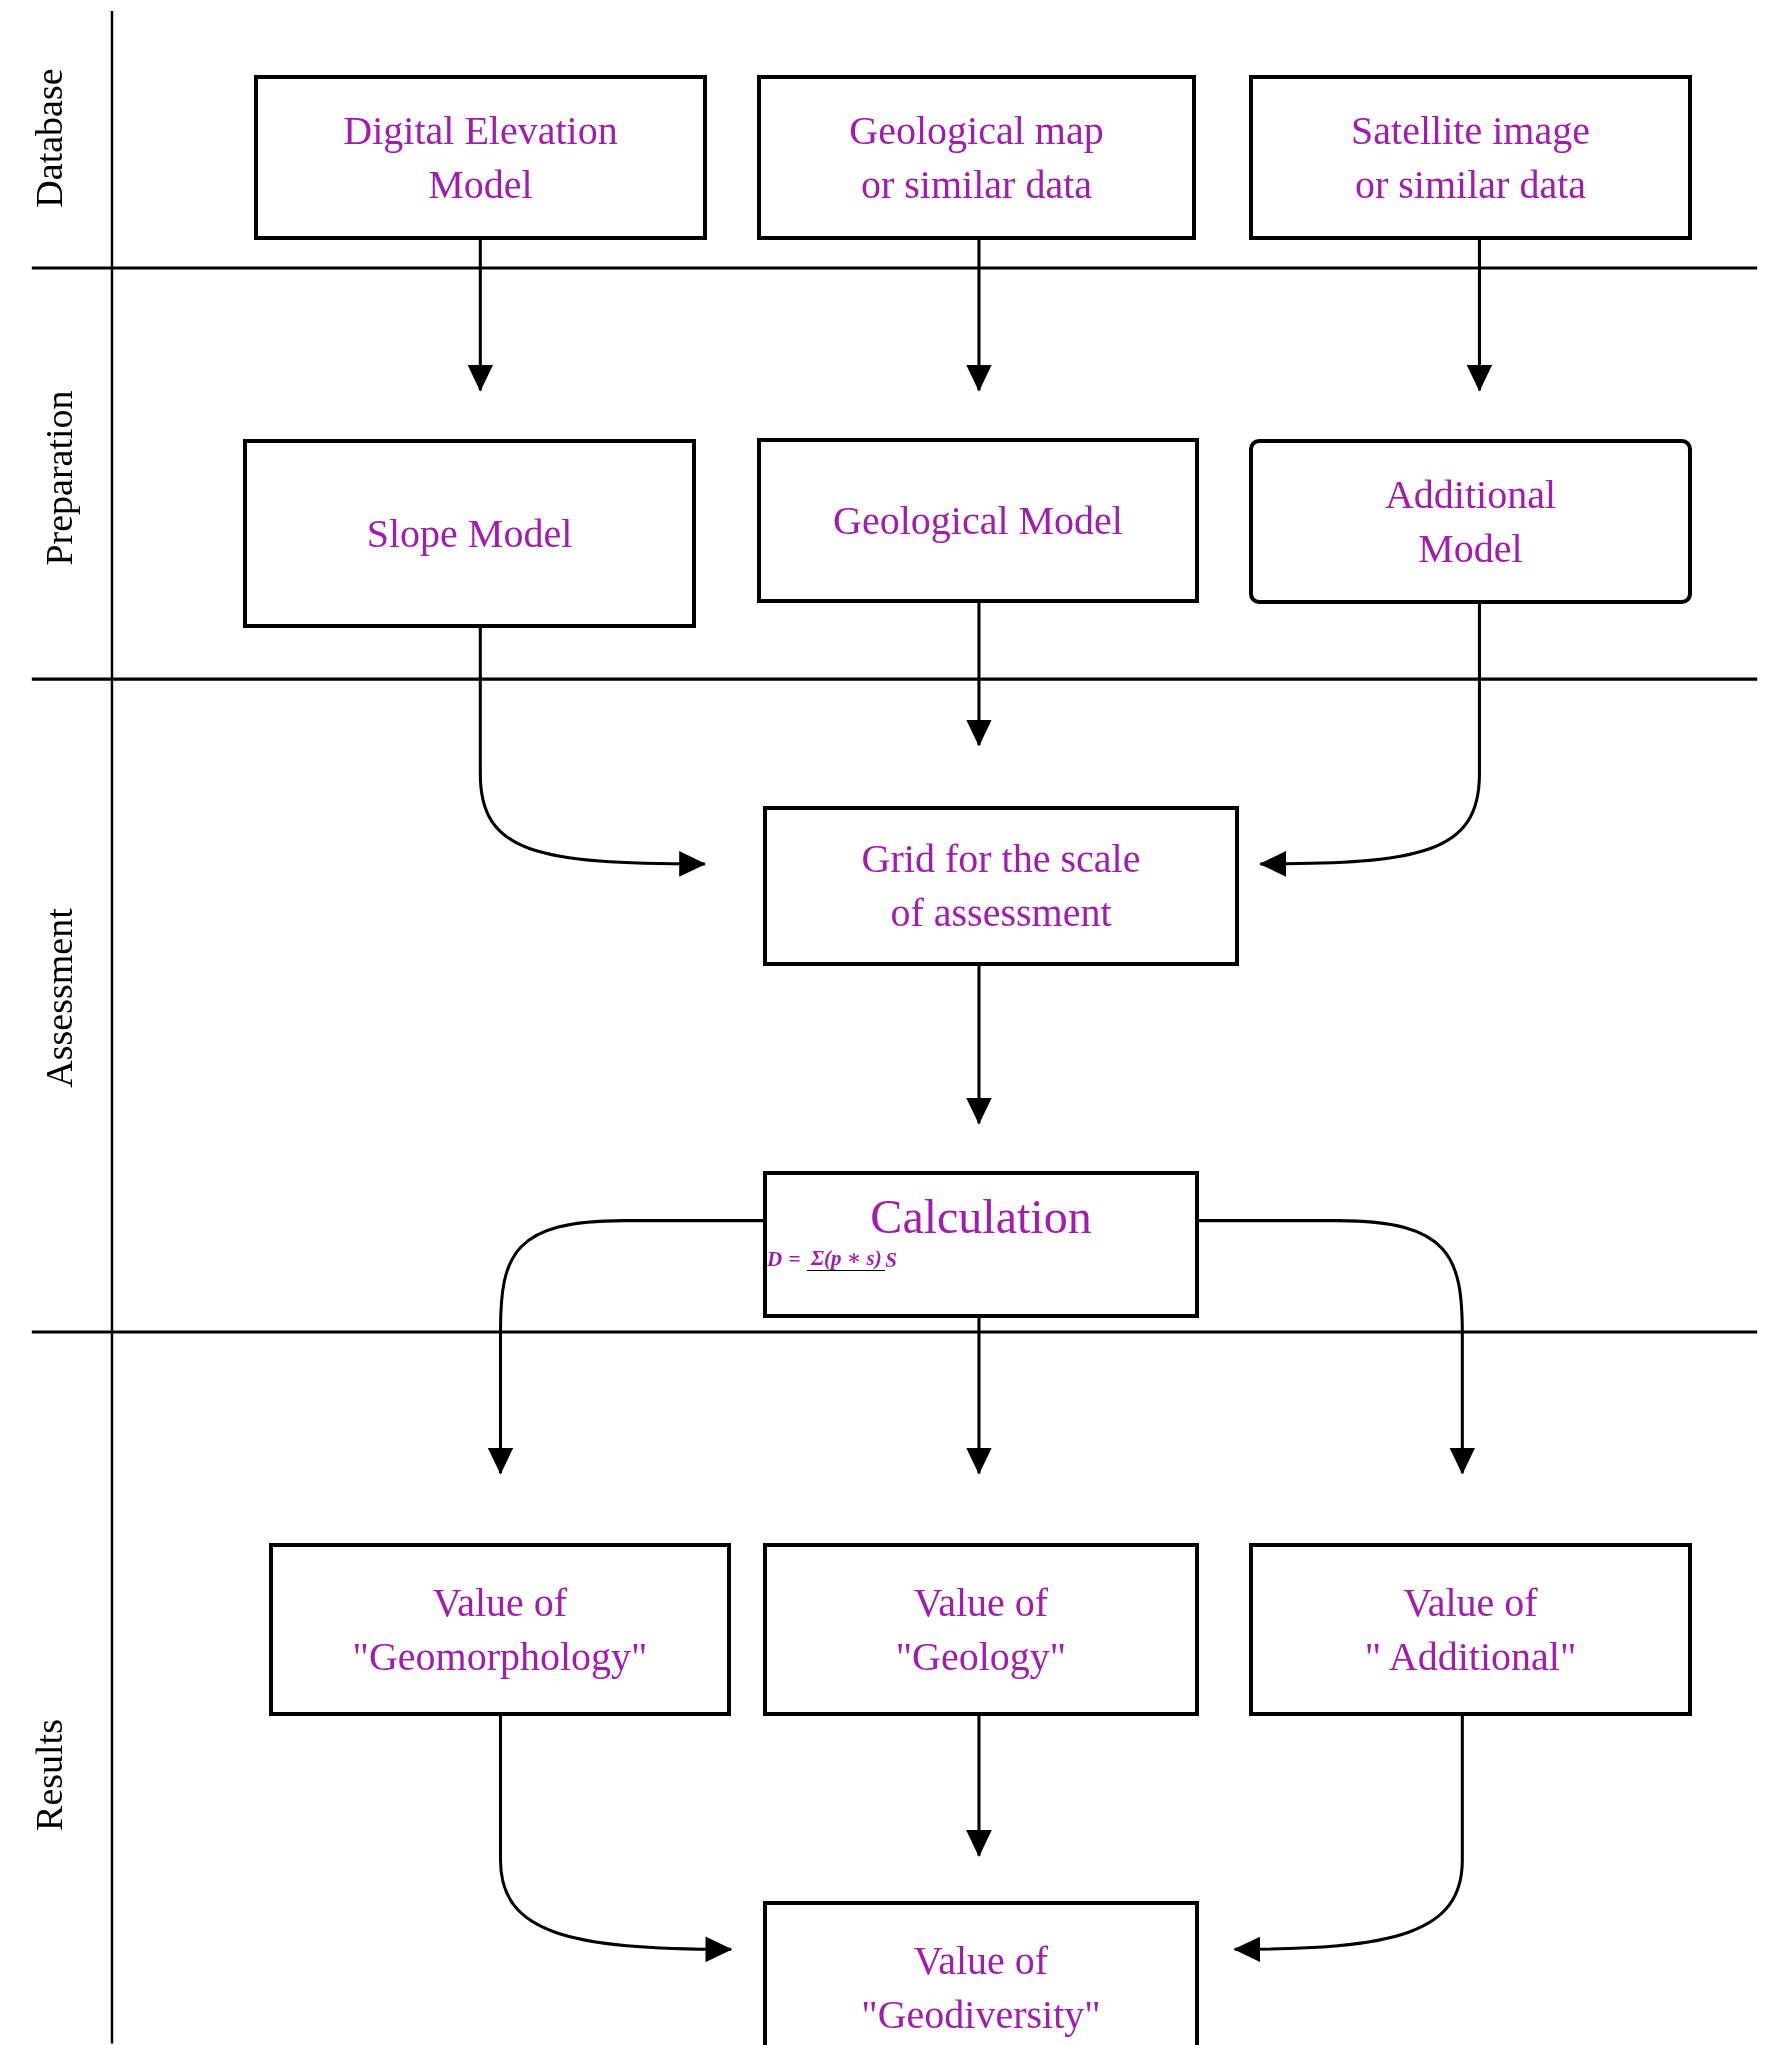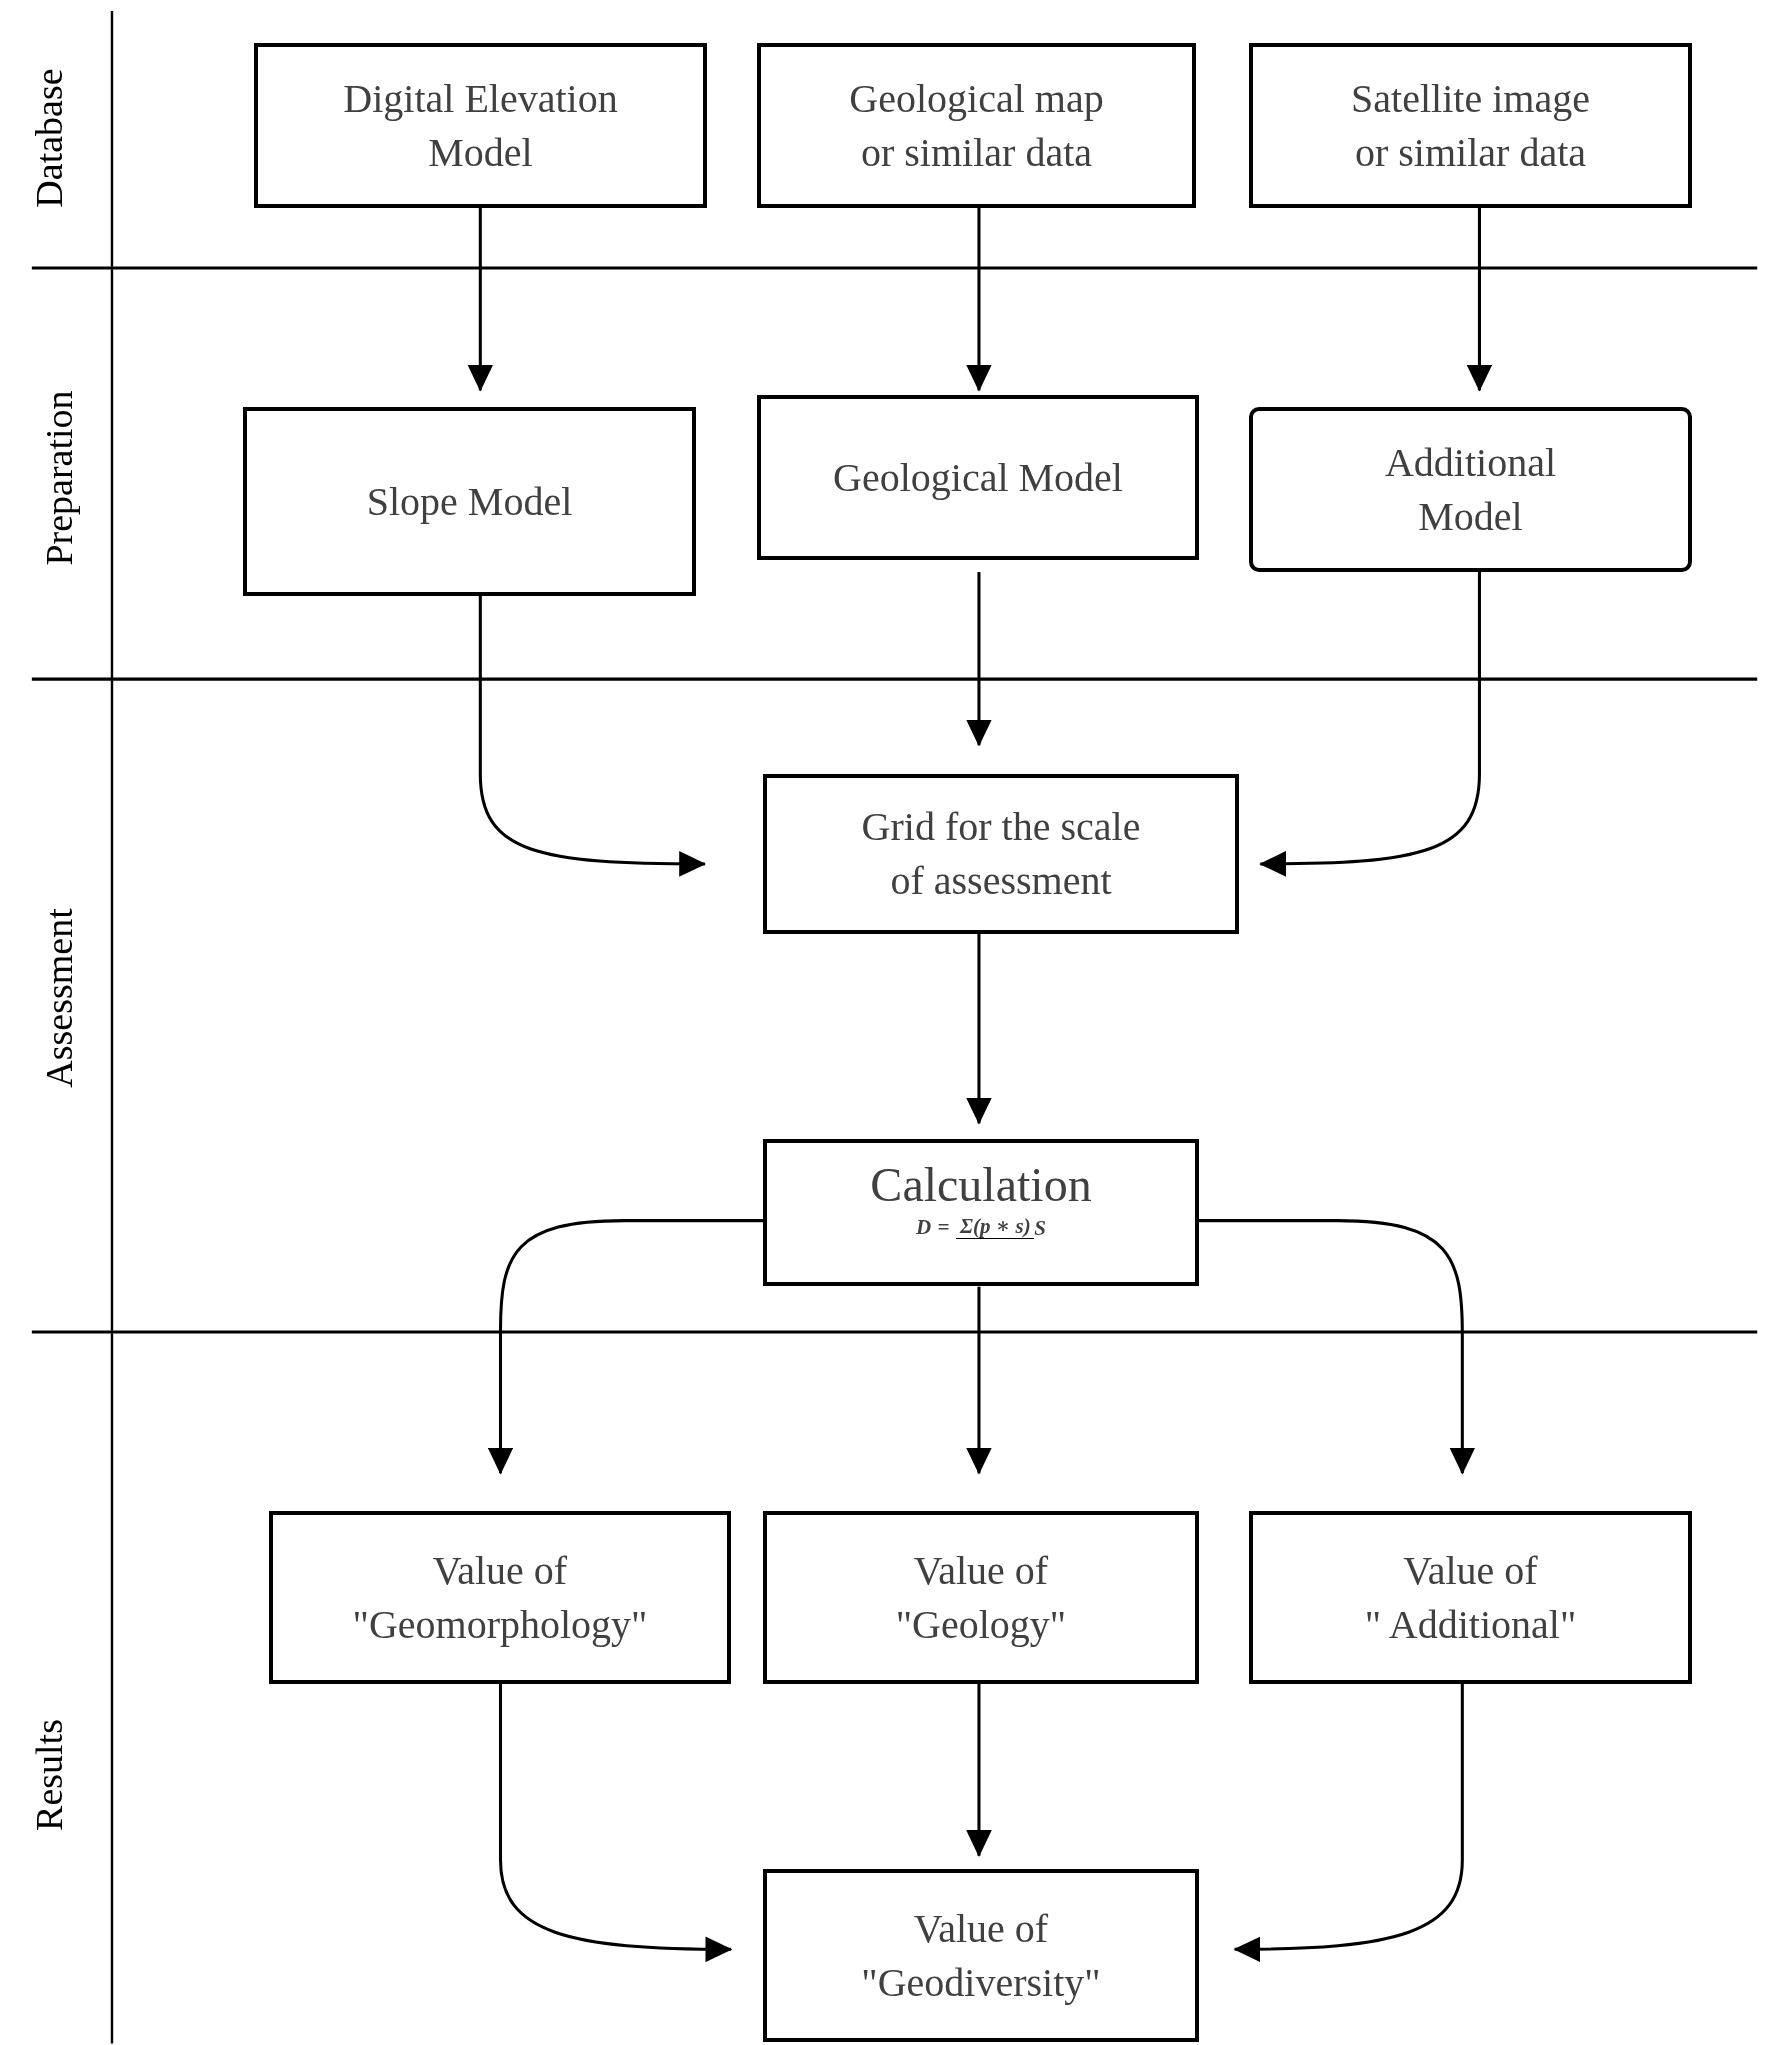--- a/index.html
+++ b/index.html
@@ -24,27 +24,27 @@
     width: 1786px;
     height: 2046px;
   }
   .node {
     position: absolute;
     box-sizing: border-box;
     border: 4.3px solid #000000;
     background: #ffffff;
     display: flex;
     flex-direction: column;
-    align-items: center;
     justify-content: center;
     text-align: center;
-    color: #404040;
+    color: #a21caf;
     font-size: 40px;
     line-height: 1.35;
     z-index: 3;
+    margin-top: 32px;
   }
   .node .line {
     display: block;
     white-space: nowrap;
   }
   .node.single .line {
     line-height: 1.1;
   }
   .node-calc {
     justify-content: flex-start;
@@ -167,21 +167,21 @@
 
   <div class="node" style="left:1249px; top:43px; width:443px; height:165px;">
     <span class="line">Satellite image</span>
     <span class="line">or similar data</span>
   </div>
 
   <div class="node single" style="left:243px; top:407px; width:453px; height:189px;">
     <span class="line">Slope Model</span>
   </div>
 
-  <div class="node single" style="left:757px; top:395px; width:442px; height:165px;">
+  <div class="node single" style="left:757px; top:406px; width:442px; height:165px;">
     <span class="line">Geological Model</span>
   </div>
 
   <div class="node" style="left:1249px; top:407px; width:443px; height:165px;border-radius:10px;">
     <span class="line">Additional</span>
     <span class="line">Model</span>
   </div>
 
   <div class="node" style="left:763px; top:774px; width:476px; height:160px;">
     <span class="line">Grid for the scale</span>

